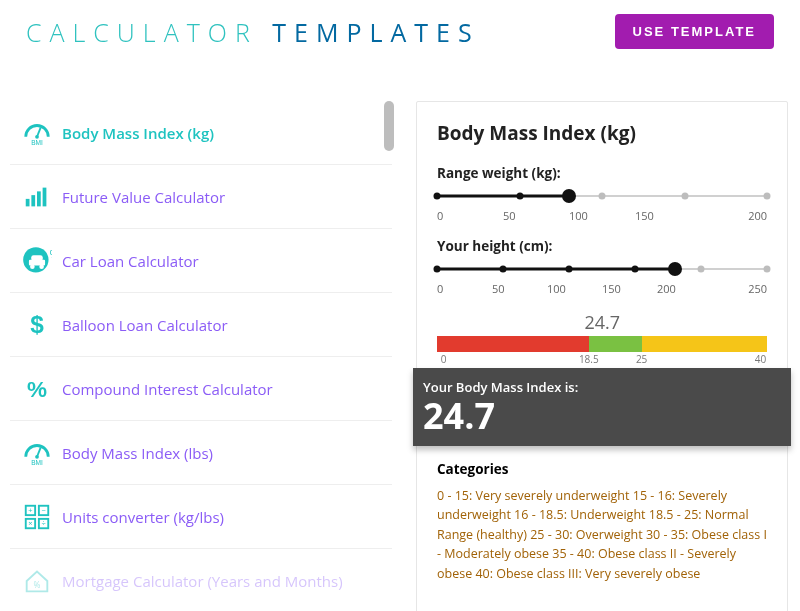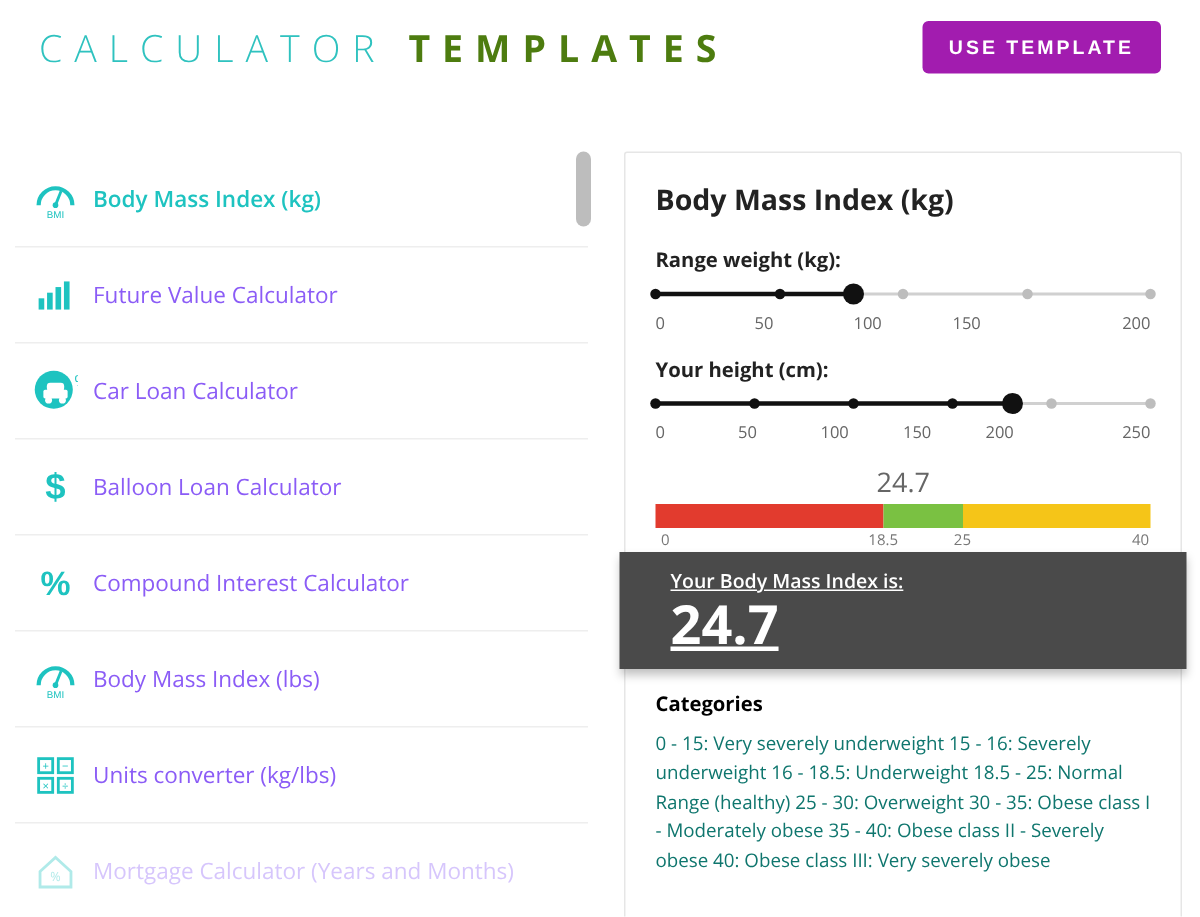--- a/index.html
+++ b/index.html
@@ -18,22 +18,22 @@
     padding: 14px 26px 10px 26px;
   }
   .title {
     font-size: 25px;
     letter-spacing: 8px;
     font-weight: 300;
     color: #2FC2BF;
     white-space: nowrap;
   }
   .title .word2 {
-    color: #4d7c0f;
-    font-weight: 700;
+    color: #0369a1;
+    font-weight: 400;
   }
   .use-btn {
     background: #a21caf;
     color: #fff;
     font-size: 13px;
     font-weight: 600;
     letter-spacing: 2px;
     padding: 10px 18px;
     border: none;
     border-radius: 4px;
@@ -181,43 +181,42 @@
     height: 12px;
   }
   .gauge-labels span {
     position: absolute;
     top: 0;
     transform: translateX(-50%);
   }
   .result-box {
     background: #4A4A4A;
     color: #fff;
-    padding: 10px 18px 12px 34px;
+    padding: 10px 18px 12px 10px;
     margin: 4px -4px 0 -4px;
     box-shadow: 0 4px 6px rgba(0,0,0,0.25);
-    text-decoration: underline;
   }
   .result-box .lead {
     font-size: 13px;
     font-weight: 600;
     margin-bottom: 2px;
   }
   .result-box .big {
     font-size: 36px;
     font-weight: 700;
     line-height: 1;
   }
   .cats-title {
     font-size: 13.5px;
     font-weight: 700;
     margin: 14px 0 8px 0;
   }
   .cats-text {
     font-size: 12.5px;
-    color: #0f766e;
+    color: #a16207;
     line-height: 1.55;
   }
   svg.icon { width: 30px; height: 30px; }
 </style>
 </head>
 <body>
 
 <svg width="0" height="0" style="position:absolute">
   <defs>
     <g id="ic-bmi-gauge">

